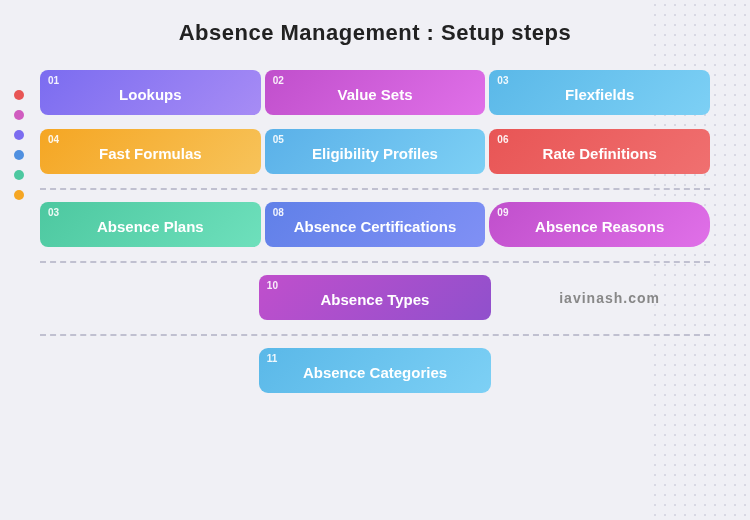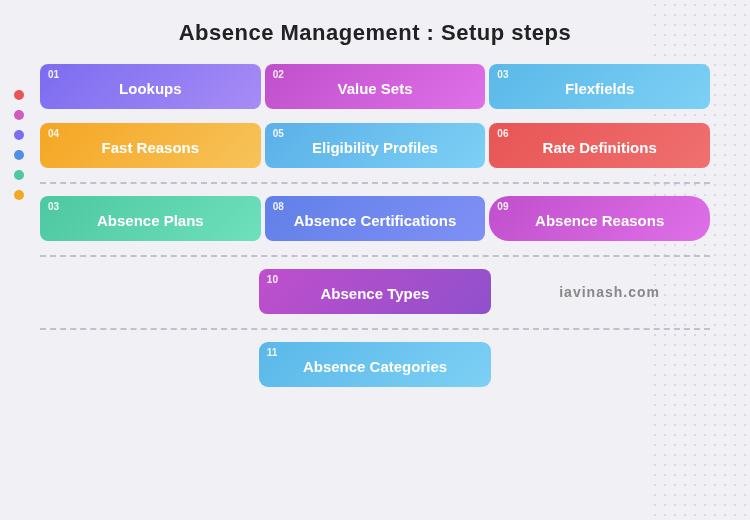--- a/index.html
+++ b/index.html
@@ -54,20 +54,21 @@
     .main-content {
       padding: 0 40px 0 40px;
       position: relative;
     }
 
     .grid-row {
       display: flex;
       gap: 4px;
       justify-content: flex-start;
       margin-bottom: 14px;
+      margin-top: 6px;
     }
 
     .step-card {
       position: relative;
       border-radius: 8px;
       padding: 12px 16px;
       min-width: 185px;
       flex: 1;
       display: flex;
       align-items: center;
@@ -163,21 +164,21 @@
       </div>
       <div class="step-card card-flexfields">
         <span class="step-num">03</span>
         <span class="step-label">Flexfields</span>
       </div>
     </div>
 
   <div class="grid-row" id="row2-container">
       <div class="step-card card-fast-formulas">
         <span class="step-num">04</span>
-        <span class="step-label">Fast Reasons</span>
+        <span class="step-label">Fast Formulas</span>
       </div>
       <div class="step-card card-eligibility">
         <span class="step-num">05</span>
         <span class="step-label">Eligibility Profiles</span>
       </div>
       <div class="step-card card-rate-definitions">
         <span class="step-num">06</span>
         <span class="step-label">Rate Definitions</span>
       </div>
     </div>

